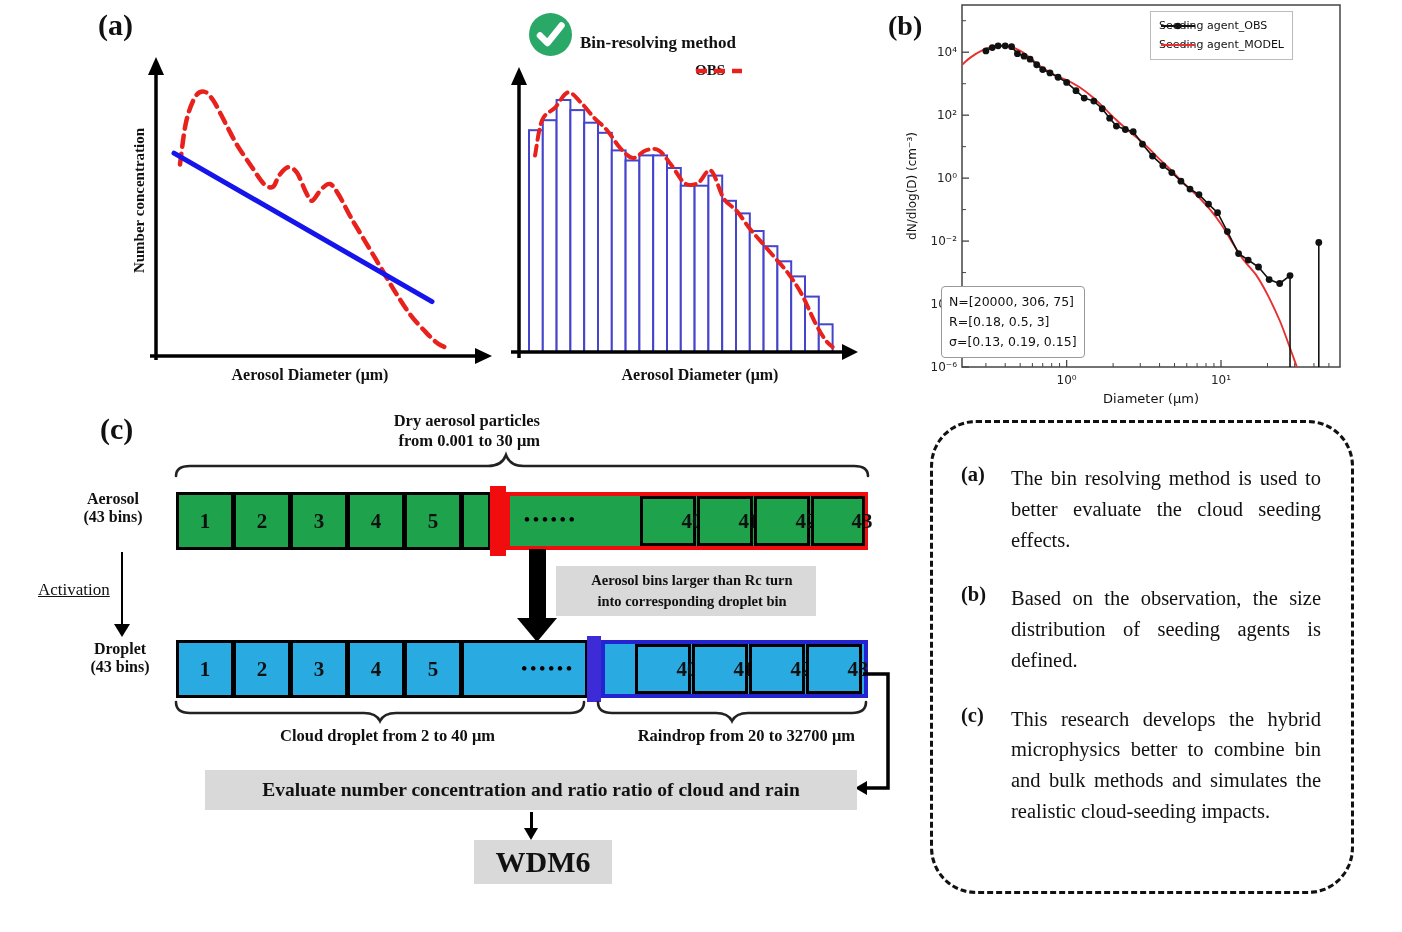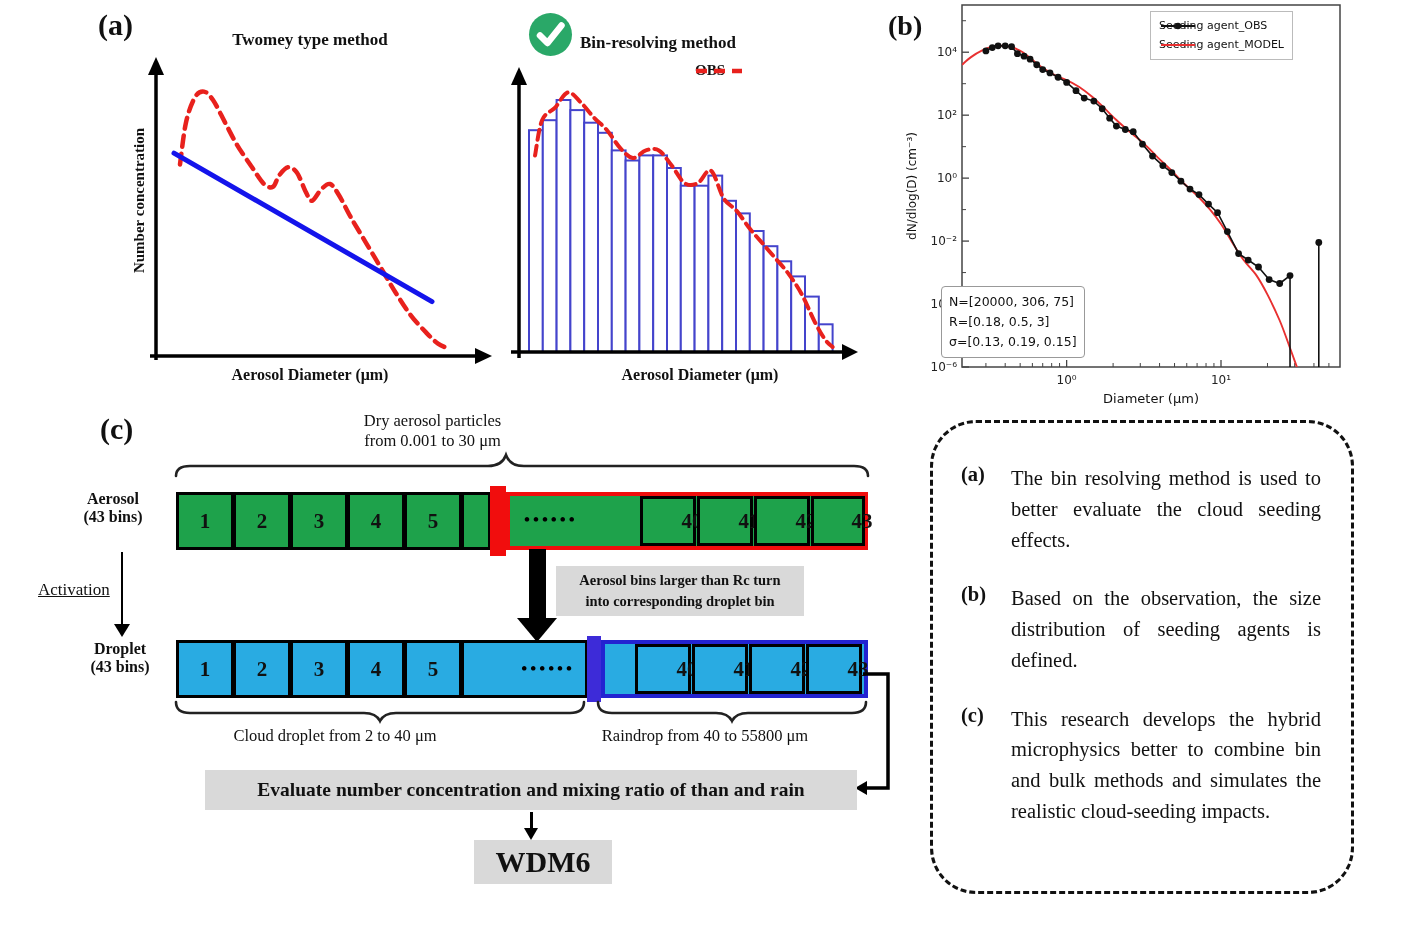--- a/index.html
+++ b/index.html
@@ -19,22 +19,22 @@
   .cyan{background:#29ABE2;}
   .band{position:absolute;top:0;height:100%;box-sizing:border-box;}
   .band-red{border:4px solid #F10D0D;background:#1EA24B;}
   .band-blue{border:4px solid #2323D1;background:#29ABE2;}
   .band .cell{height:50px;padding-left:48px;}
   .divider{position:absolute;}
   .dots{position:absolute;font-size:17px;font-weight:700;letter-spacing:3px;color:#000;}
   .rowlab{font-size:16px;font-weight:700;text-align:center;line-height:1.15;}
   .graybox{background:#D9D9D9;display:flex;align-items:center;justify-content:center;text-align:center;}
   .brace{stroke:#222;stroke-width:2.6;fill:none;stroke-linecap:round;}
-  .brace-label{font-weight:400;font-size:16.5px;text-align:center;}
-  .small-note{font-size:14.5px;font-weight:700;line-height:1.45;}
+  .brace-label{font-weight:700;font-size:16.5px;text-align:right;}
+  .small-note{font-size:14.5px;font-weight:700;line-height:1.45;padding-left:12px;}
   
   .mpl{font-family:"DejaVu Sans",sans-serif;}
   .legend-b{border:1px solid #bbb;background:#fff;padding:5px 8px;font-size:11px;line-height:1.7;}
   .legend-row{display:flex;align-items:center;gap:6px;white-space:nowrap;}
   .annot-b{border:1.5px solid #999;border-radius:4px;background:#fff;padding:5px 7px;
            font-size:12.5px;line-height:1.6;white-space:nowrap;}
   
   .notes{border:3px dashed #111;border-radius:46px;box-sizing:border-box;
          padding:40px 30px 0 28px;}
   .note-item{display:flex;margin-bottom:28px;}
@@ -42,21 +42,20 @@
   .note-text{font-size:20.5px;font-weight:400;line-height:1.5;text-align:justify;}
   .arrow-line{position:absolute;background:#000;}
 </style>
 </head>
 <body>
 
 <div id="canvas">
 
   <div class="abs panel-label" style="left:98px;top:8px;">(a)</div>
 
-  <div class="abs chart-title" style="left:160px;top:30px;width:300px;">Twomey type method</div>
   <div class="abs" style="left:60px;top:120px;width:160px;height:160px;display:flex;align-items:center;justify-content:center;">
     <span class="ylab-rot">Number concentration</span>
   </div>
   <svg id="chart-a-left" style="left:128px;top:26px;" width="366" height="350" viewBox="0 0 366 350">
       <line x1="22" y1="330" x2="350" y2="330" stroke="#000" stroke-width="3.5"></line>
       <polygon points="347,322 364,330 347,338" fill="#000"></polygon>
       <line x1="28" y1="334" x2="28" y2="46" stroke="#000" stroke-width="3.5"></line>
       <polygon points="20,49 28,31 36,49" fill="#000"></polygon>
       <path d="M52,138.39999999999998C53.0,131.4 55.5,107.6 58.0,96.4C60.5,85.2 64.0,76.3 67.0,71.2C70.0,66.1 73.0,65.1 76.0,65.6C79.0,66.1 81.5,68.9 85.0,74.0C88.5,79.1 93.0,88.9 97.0,96.4C101.0,103.9 104.5,111.3 109.0,118.8C113.5,126.3 119.5,134.7 124.0,141.2C128.5,147.7 132.5,154.7 136.0,158.0C139.5,161.3 142.5,162.2 145.0,160.8C147.5,159.4 148.5,152.9 151.0,149.6C153.5,146.3 157.0,141.7 160.0,141.2C163.0,140.7 166.0,142.6 169.0,146.8C172.0,151.0 175.5,161.7 178.0,166.4C180.5,171.1 181.5,175.3 184.0,174.8C186.5,174.3 190.0,166.4 193.0,163.6C196.0,160.8 199.0,157.1 202.0,158.0C205.0,158.9 207.5,163.6 211.0,169.2C214.5,174.8 218.5,183.7 223.0,191.6C227.5,199.5 233.0,208.4 238.0,216.8C243.0,225.2 248.0,233.6 253.0,242.0C258.0,250.4 263.0,259.3 268.0,267.2C273.0,275.1 278.0,283.1 283.0,289.6C288.0,296.1 293.5,301.7 298.0,306.4C302.5,311.1 306.0,314.8 310.0,317.6C314.0,320.4 320.0,322.3 322.0,323.2" fill="none" stroke="#E8211D" stroke-width="4.5" stroke-dasharray="11 7" stroke-linecap="round"></path>
       <line x1="46" y1="127.20000000000002" x2="304" y2="275.6" stroke="#1414EB" stroke-width="5" stroke-linecap="round"></line>
@@ -289,28 +288,28 @@
   </div>
 
   <svg class="abs" style="left:176px;top:702px;" width="408" height="20" viewBox="0 0 408 20">
     <path class="brace" d="M0,0 Q0,11 14,11 L188,11 Q200,11 204,19 Q208,11 220,11 L394,11 Q408,11 408,0"></path>
   </svg>
   <div class="abs brace-label" style="left:175px;top:726px;width:320px;">Cloud droplet from 2 to 40 μm</div>
 
   <svg class="abs" style="left:598px;top:702px;" width="268" height="20" viewBox="0 0 268 20">
     <path class="brace" d="M0,0 Q0,11 14,11 L118,11 Q130,11 134,19 Q138,11 150,11 L254,11 Q268,11 268,0"></path>
   </svg>
-  <div class="abs brace-label" style="left:555px;top:726px;width:300px;">Raindrop from 40 to 55800 μm</div>
+  <div class="abs brace-label" style="left:555px;top:726px;width:300px;">Raindrop from 20 to 32700 μm</div>
 
   <svg class="abs" style="left:855px;top:658px;" width="46" height="142" viewBox="0 0 46 142">
     <path d="M8,16 L33,16 L33,130 L12,130" stroke="#000" stroke-width="3.5" fill="none"></path>
     <polygon points="12,123 0,130 12,137" fill="#000"></polygon>
   </svg>
 
-  <div class="abs graybox" style="left:205px;top:770px;width:652px;height:40px;font-size:19.5px;font-weight:700;">Evaluate number concentration and mixing ratio of than and rain</div>
+  <div class="abs graybox" style="left:205px;top:770px;width:652px;height:40px;font-size:19.5px;font-weight:700;">Evaluate number concentration and ratio ratio of cloud and rain</div>
 
   <div class="arrow-line" style="left:530px;top:812px;width:2.5px;height:20px;"></div>
   <div class="abs" style="left:524px;top:828px;width:0;height:0;border-left:7px solid transparent;border-right:7px solid transparent;border-top:12px solid #000;"></div>
 
   <div class="abs graybox" style="left:474px;top:840px;width:138px;height:44px;font-size:30px;font-weight:700;">WDM6</div>
 
   <div class="abs notes" style="left:930px;top:420px;width:424px;height:474px;">
     <div class="note-item">
       <div class="note-key">(a)</div>
       <div class="note-text">The bin resolving method is used to better evaluate the cloud seeding effects.</div>

